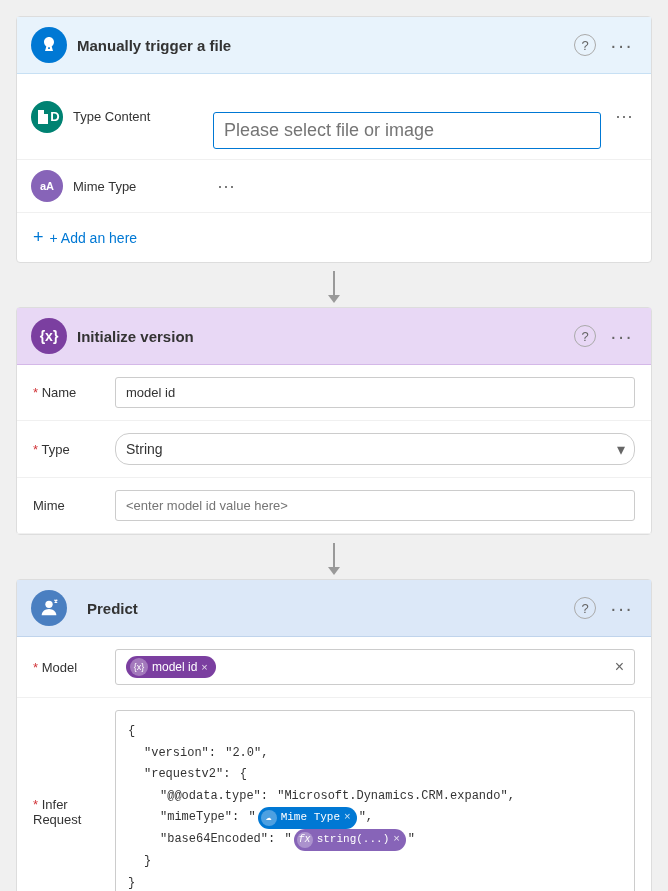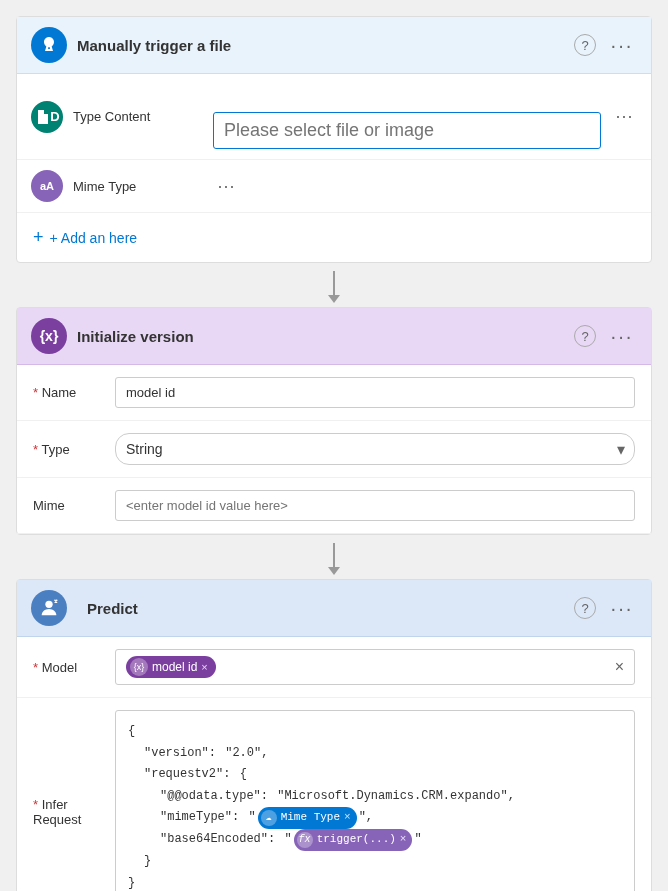--- a/index.html
+++ b/index.html
@@ -458,21 +458,21 @@
           <span>Mime Type</span>
           <span class="token-close">×</span>
         </span>
         <span class="json-val">",</span>
       </div>
       <div class="json-line" style="padding-left:32px; flex-wrap:wrap;">
         <span class="json-key">"base64Encoded":&nbsp;</span>
         <span class="json-val">"</span>
         <span class="token-chip" style="background:#8764b8; font-size:11px; padding:1px 6px 1px 3px;">
           <span class="token-chip-icon" style="width:16px;height:16px;font-size:10px;font-style:italic;">fx</span>
-          <span>trigger(...)</span>
+          <span>string(...)</span>
           <span class="token-close">×</span>
         </span>
         <span class="json-val">"</span>
       </div>
       <div class="json-line" style="padding-left:16px;">
         <span class="json-key">}</span>
       </div>
       <div class="json-line">
         <span class="json-key">}</span>
       </div>

